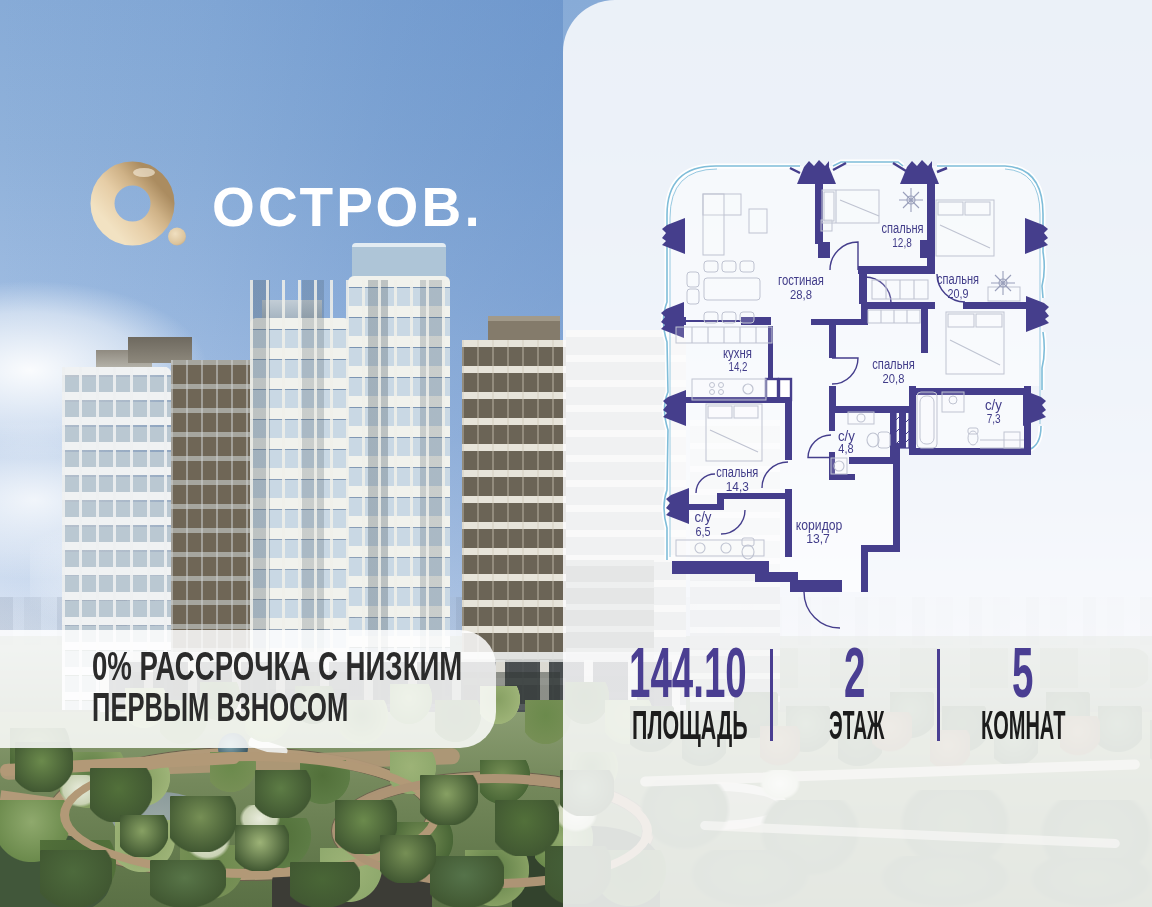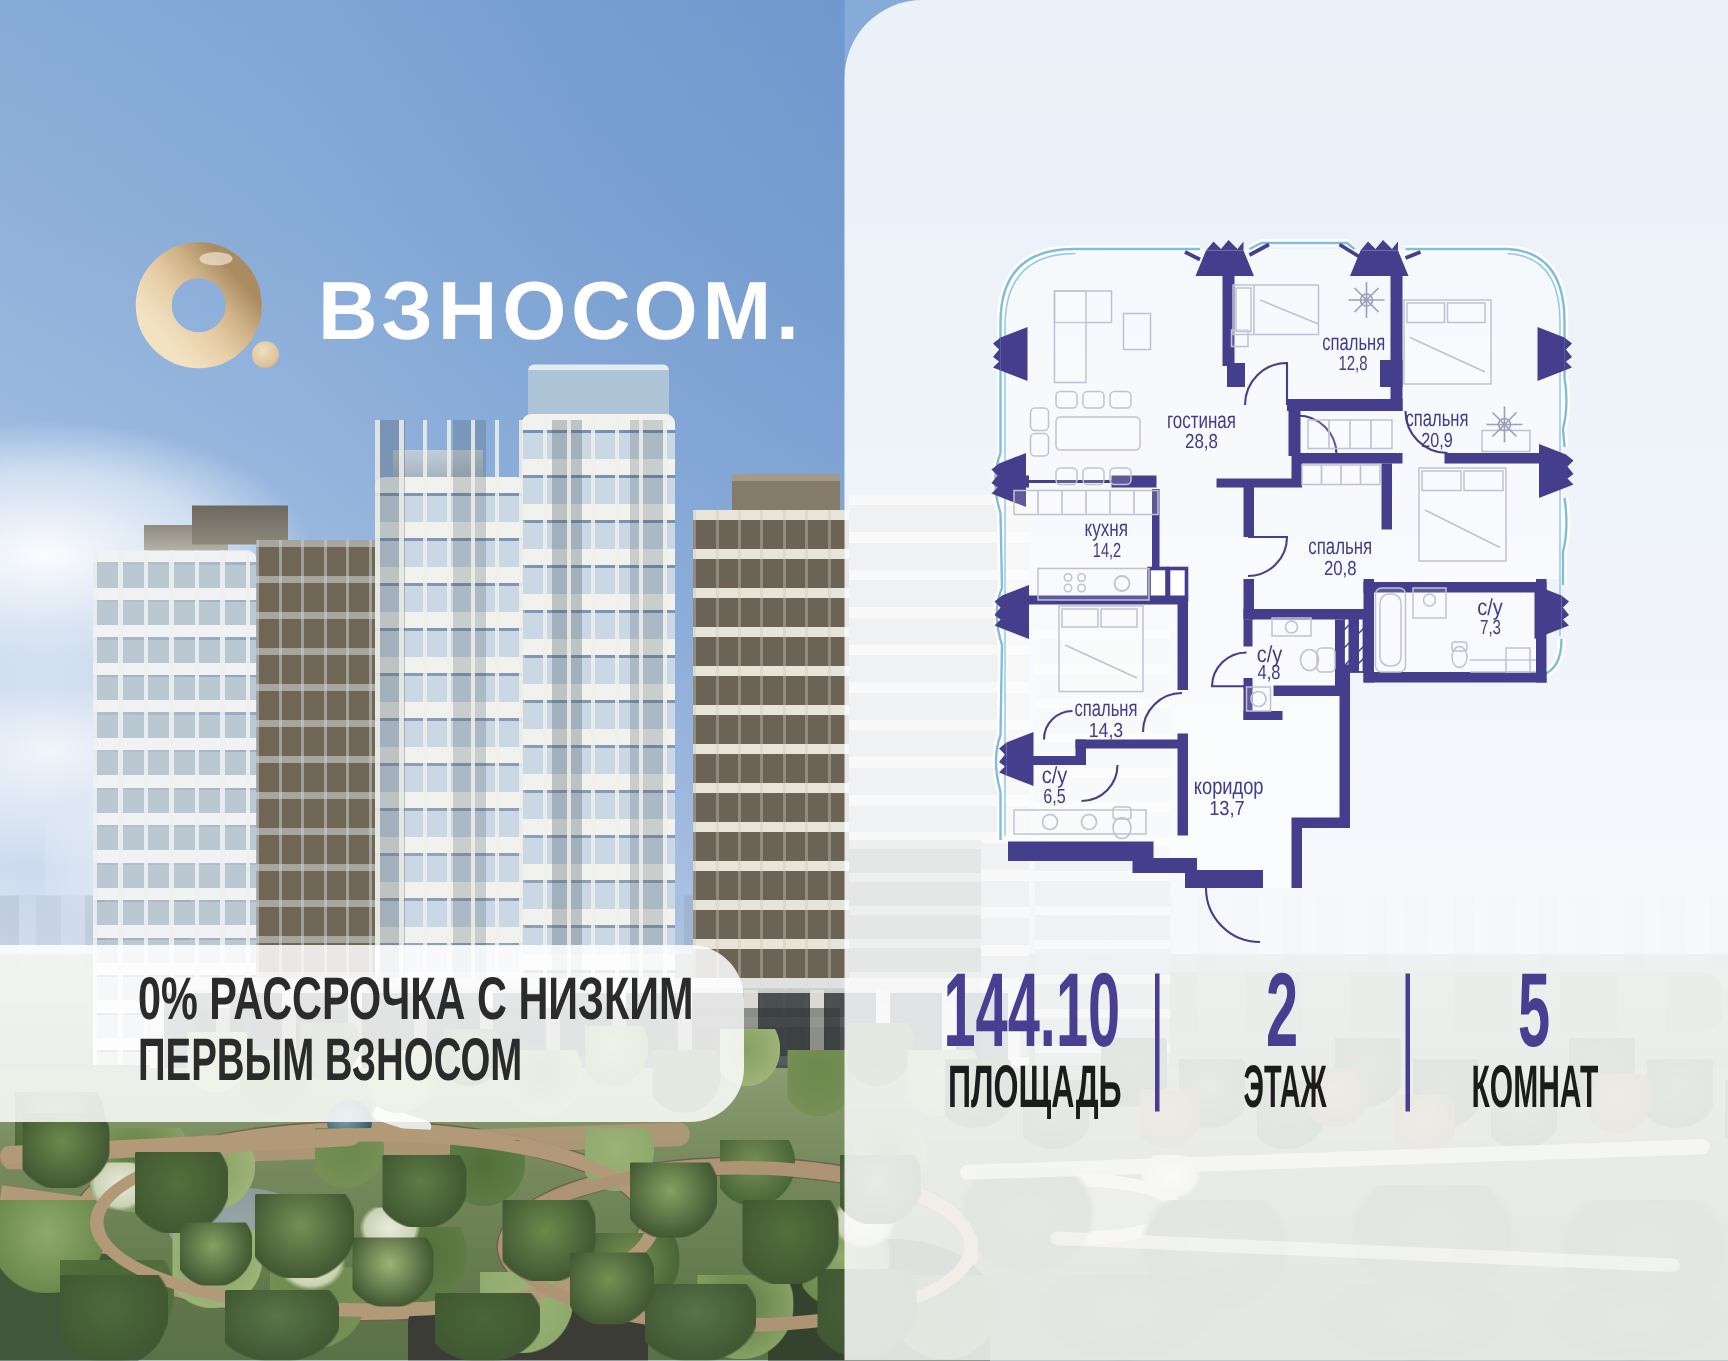--- a/index.html
+++ b/index.html
@@ -205,21 +205,21 @@
       <stop offset="0" stop-color="#f0dfc0"></stop>
       <stop offset="0.7" stop-color="#dcc49c"></stop>
       <stop offset="1" stop-color="#bda079"></stop>
     </radialGradient>
   </defs>
   <circle cx="46.5" cy="47.5" r="30" fill="none" stroke="url(#gold)" stroke-width="24"></circle>
   <ellipse cx="58" cy="16.5" rx="11" ry="4.5" fill="rgba(252,244,226,.6)"></ellipse>
   <circle cx="91" cy="80.5" r="9" fill="url(#goldd)"></circle>
 </svg>
 
-<div class="abs" style="left:212px;top:180px;font-weight:bold;font-size:55px;line-height:55px;color:#ffffff;letter-spacing:3.2px;">ВЗНОСОМ.</div>
+<div class="abs" style="left:212px;top:180px;font-weight:bold;font-size:55px;line-height:55px;color:#ffffff;letter-spacing:3.2px;">ОСТРОВ.</div>
 
 <div class="abs" style="left:629px;top:638px;font-weight:bold;font-size:70px;line-height:70px;color:#4a3e92;transform:scaleX(0.55);transform-origin:0 0;white-space:nowrap;">144.10</div>
 
 <div class="abs" style="left:632px;top:705px;font-weight:bold;font-size:40px;line-height:40px;color:#1c1c1c;transform:scaleX(0.535);transform-origin:0 0;white-space:nowrap;">ПЛОЩАДЬ</div>
 
 <div class="abs" style="left:770px;top:649px;width:3px;height:92px;background:#4a3e92;"></div>
 
 <div class="abs" style="left:844px;top:638px;font-weight:bold;font-size:70px;line-height:70px;color:#4a3e92;transform:scaleX(0.55);transform-origin:0 0;">2</div>
 
 <div class="abs" style="left:829px;top:705px;font-weight:bold;font-size:40px;line-height:40px;color:#1c1c1c;transform:scaleX(0.48);transform-origin:0 0;white-space:nowrap;">ЭТАЖ</div>

